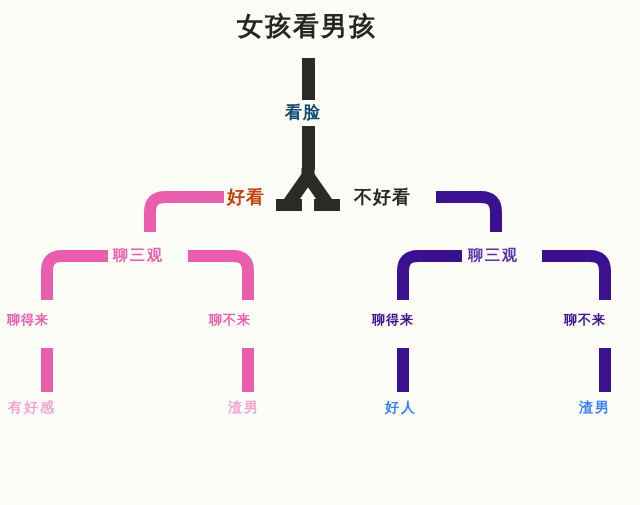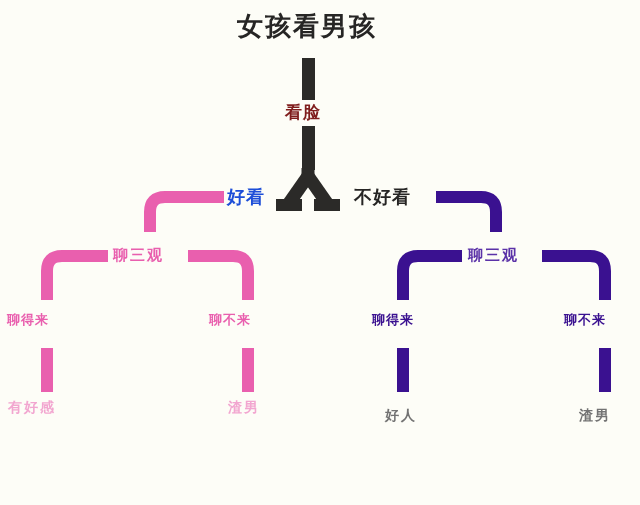--- a/index.html
+++ b/index.html
@@ -35,46 +35,46 @@
     text-align: center;
   }
   .title {
     font-size: 26px;
     font-weight: 700;
     letter-spacing: 2px;
     color: #262524;
   }
   .root-lbl {
     font-size: 17px;
-    color: #7f1d1d;
+    color: #0c4a6e;
     letter-spacing: 1px;
   }
   .branch-lbl {
     font-size: 18px;
     letter-spacing: 1px;
   }
   .mid-lbl {
     font-size: 15px;
     letter-spacing: 2px;
   }
   .cond-lbl {
     font-size: 13px;
     letter-spacing: 1px;
   }
   .leaf-lbl {
     font-size: 14px;
     letter-spacing: 2px;
   }
   .c-dark   { color: #262524; }
-  .c-pink   { color: #1d4ed8; }
+  .c-pink   { color: #c2410c; }
   .c-pink-d { color: #e95fae; }
   .c-pink-l { color: #f2a6d0; }
   .c-purple { color: #3a1190; }
   .c-purple-m { color: #5b32a8; }
-  .c-purple-l { color: #737373; margin-top: 8px; }
+  .c-purple-l { color: #3b82f6; }
 </style>
 </head>
 <body>
 
 <div id="stage">
 
   <svg id="wires" viewBox="0 0 640 505" xmlns="http://www.w3.org/2000/svg">
 
     <rect x="302" y="58" width="13" height="42" fill="#2b2a28"></rect>
 

